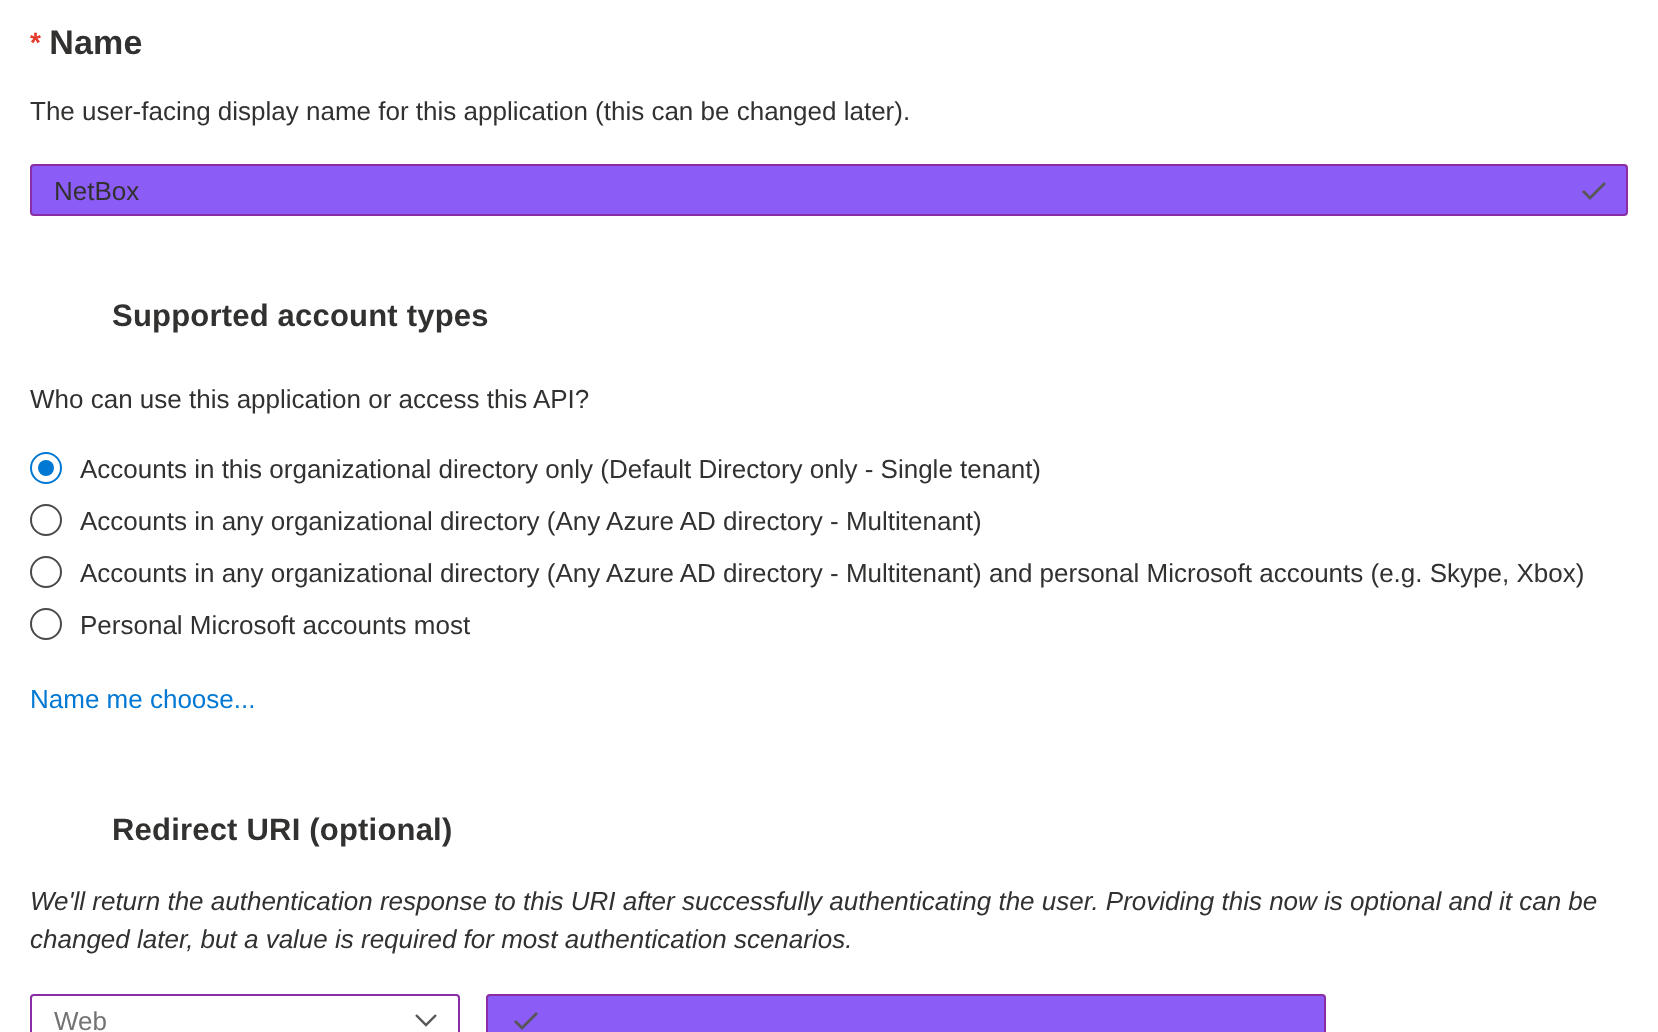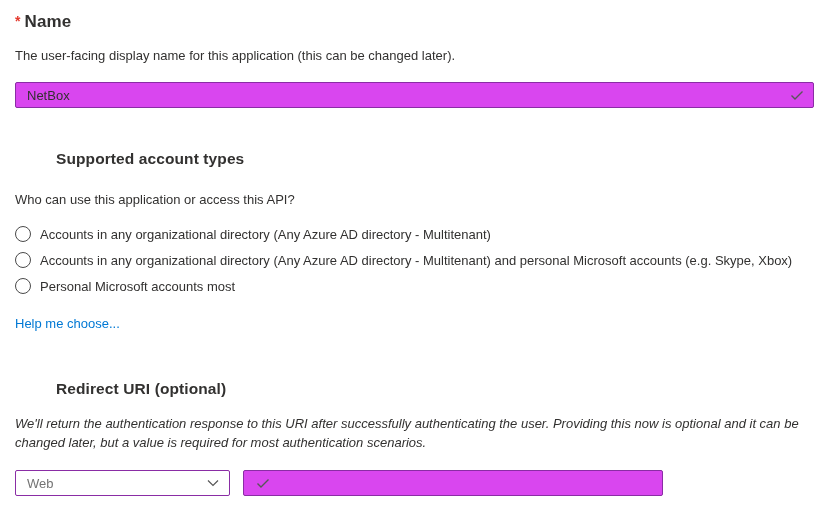--- a/index.html
+++ b/index.html
@@ -41,21 +41,21 @@
   }
 
   
   .name-desc { margin-top: 14px; }
   .text-field {
     margin-top: 17px;
     height: 26px;
     width: 799px;
     border: 1px solid #8a2da5;
     border-radius: 2px;
-    background: #d946ef;
+    background: #8b5cf6;
     display: flex;
     align-items: center;
     padding: 0 8px 0 11px;
   }
   .text-field .field-value {
     flex: 1;
     font-size: 13px;
     color: #323130;
     white-space: nowrap;
     overflow: hidden;
@@ -161,40 +161,46 @@
     <span class="field-value">NetBox</span>
     <svg class="check-icon" viewBox="0 0 16 16" fill="none">
       <path d="M2.5 8.5 L6 12 L13.5 4.5" stroke="#575757" stroke-width="1.4" fill="none"></path>
     </svg>
   </div>
 
   <div class="account-section">
     <div class="section-heading small">Supported account types</div>
     <div class="desc-text question-text">Who can use this application or access this API?</div>
     <div class="radio-group">
+      <div class="radio-row selected">
+        <span class="radio-circle">
+            <span class="radio-dot"></span>
+          </span>
+        <span class="radio-label">Accounts in this organizational directory only (Default Directory only - Single tenant)</span>
+      </div>
       <div class="radio-row">
         <span class="radio-circle">
             <span class="radio-dot"></span>
           </span>
         <span class="radio-label">Accounts in any organizational directory (Any Azure AD directory - Multitenant)</span>
       </div>
       <div class="radio-row">
         <span class="radio-circle">
             <span class="radio-dot"></span>
           </span>
         <span class="radio-label">Accounts in any organizational directory (Any Azure AD directory - Multitenant) and personal Microsoft accounts (e.g. Skype, Xbox)</span>
       </div>
       <div class="radio-row">
         <span class="radio-circle">
             <span class="radio-dot"></span>
           </span>
         <span class="radio-label">Personal Microsoft accounts most</span>
       </div>
     </div>
-    <a class="help-link">Help me choose...</a>
+    <a class="help-link">Name me choose...</a>
   </div>
 
   <div class="redirect-section">
     <div class="section-heading small">Redirect URI (optional)</div>
     <div class="desc-text redirect-desc">We'll return the authentication response to this URI after successfully authenticating the user. Providing this now is optional and it can be changed later, but a value is required for most authentication scenarios.</div>
     <div class="uri-row">
       <div class="platform-select">
         <span class="field-value">Web</span>
         <svg class="chevron-icon" viewBox="0 0 16 16" fill="none">
           <path d="M3 5.5 L8 10.5 L13 5.5" stroke="#575757" stroke-width="1.2" fill="none"></path>

